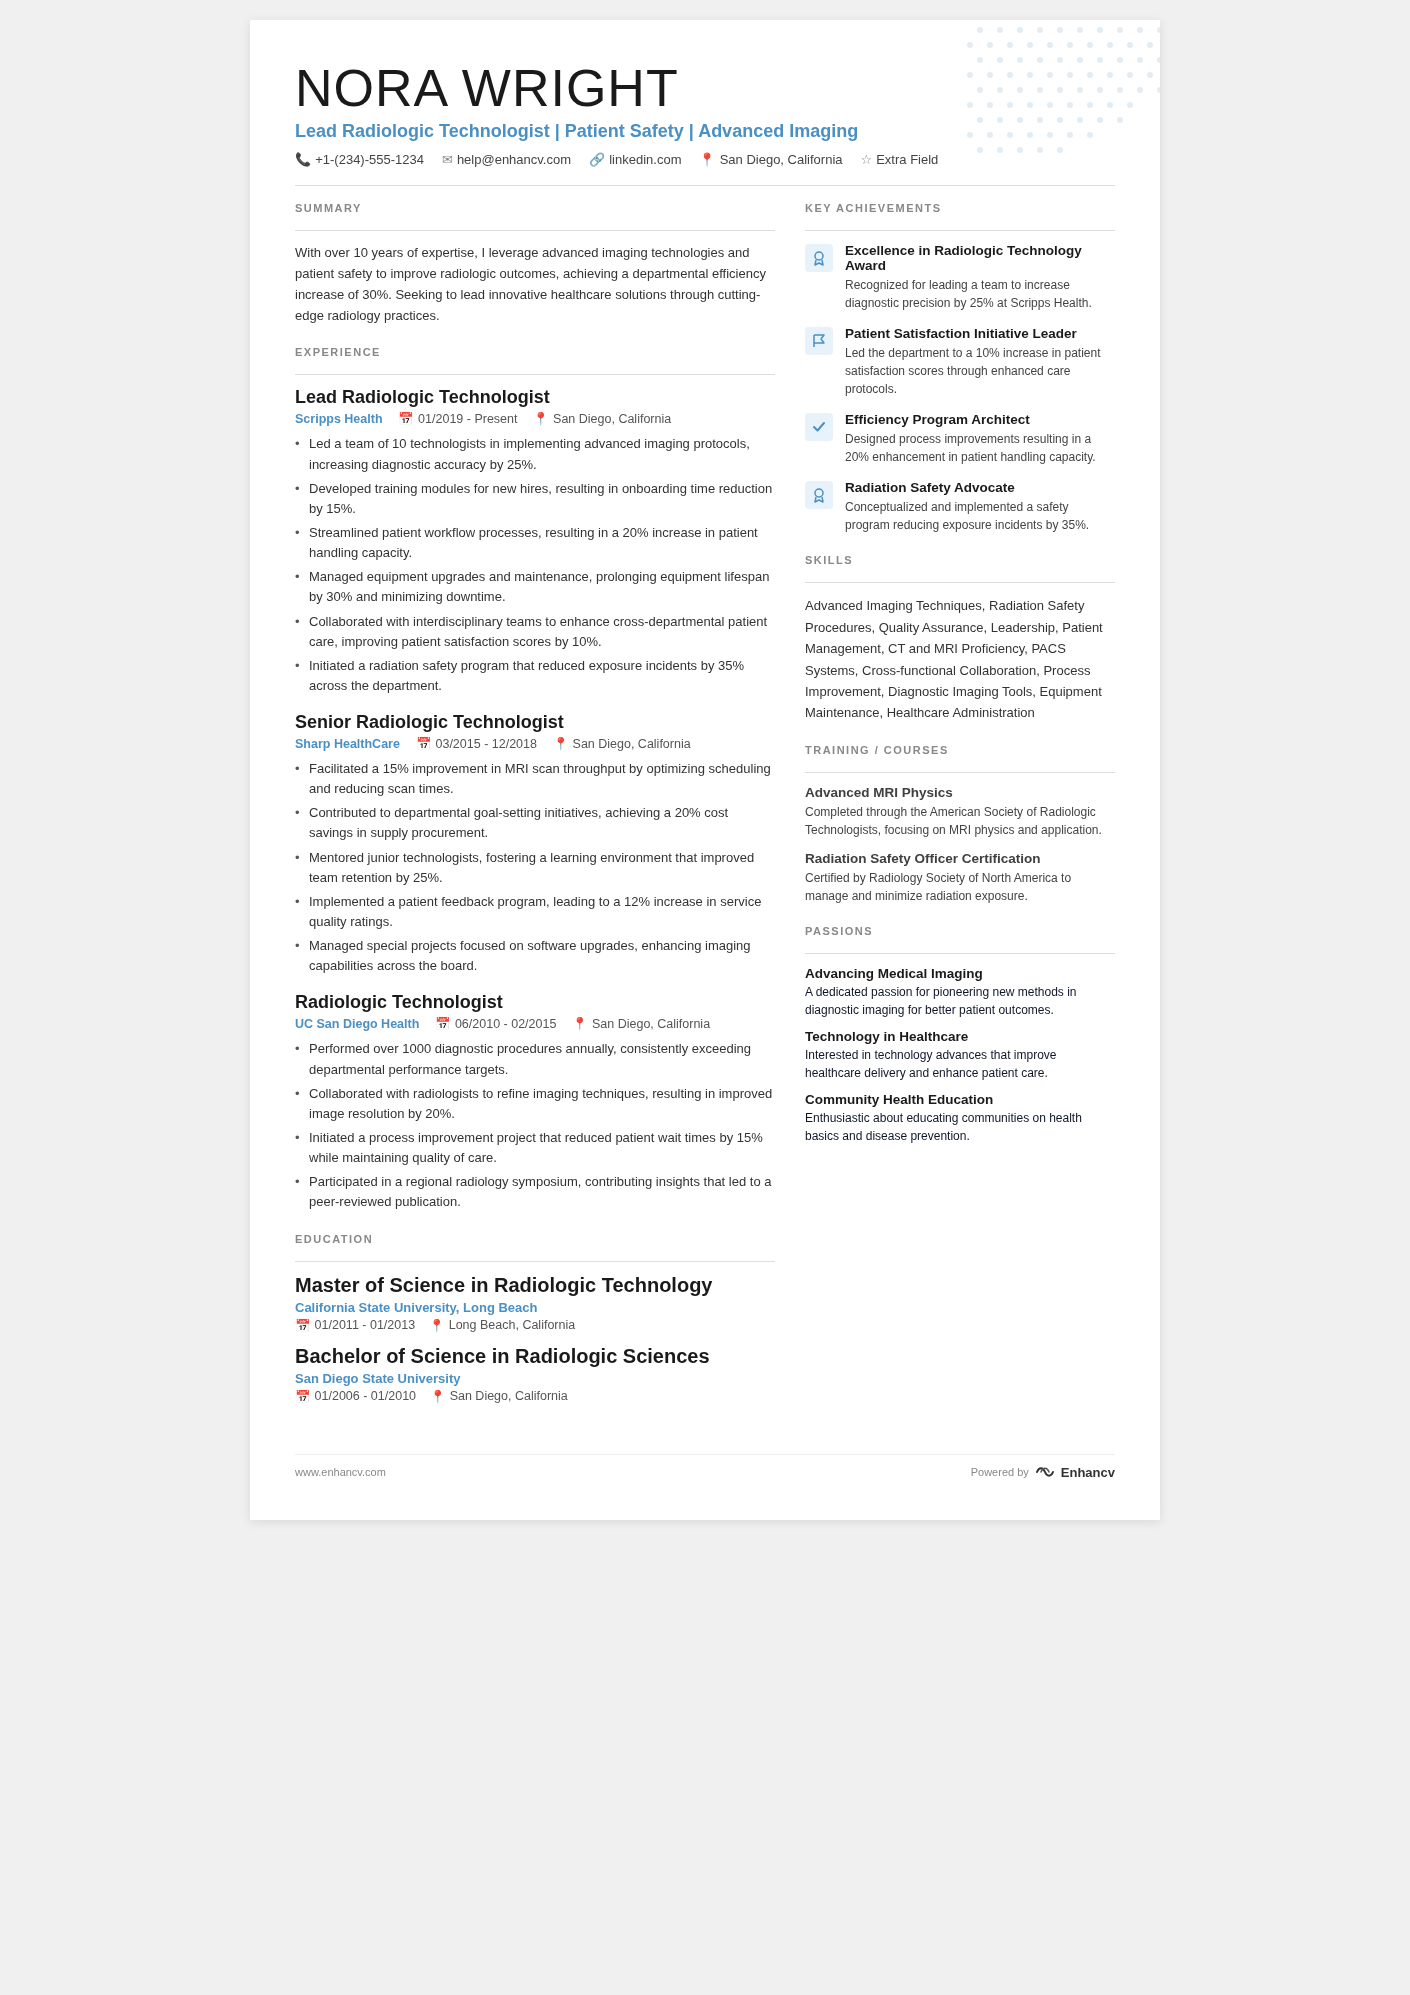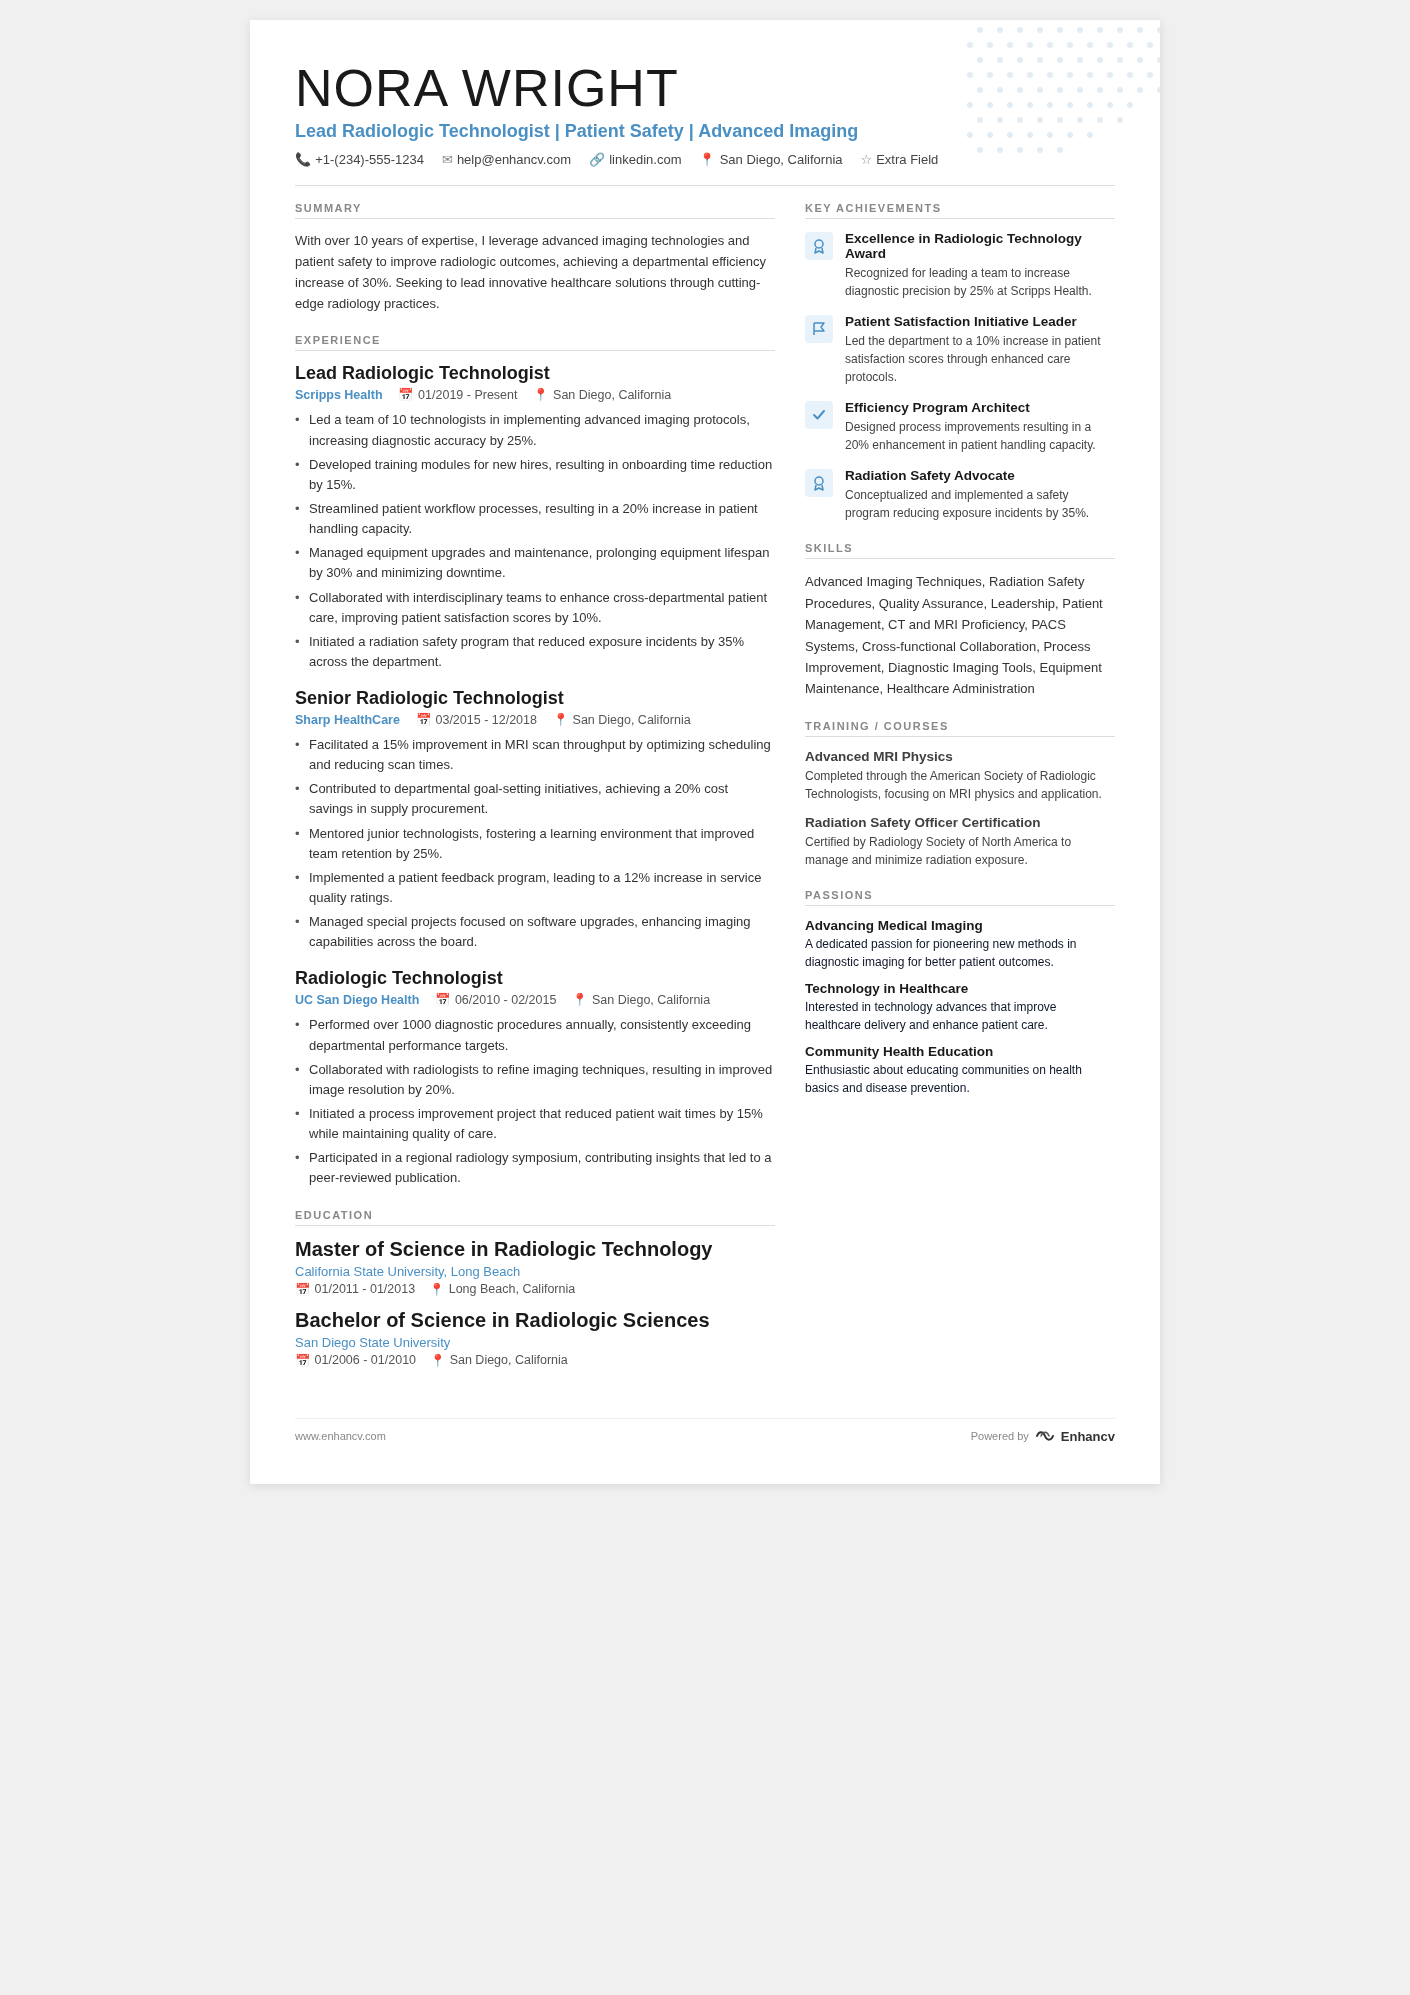--- a/index.html
+++ b/index.html
@@ -84,21 +84,21 @@
     .section {
       margin-bottom: 20px;
     }
     .section-title {
       font-size: 11px;
       font-weight: 700;
       text-transform: uppercase;
       letter-spacing: 1.5px;
       color: #888;
       border-bottom: 1.5px solid #ddd;
-      padding-bottom: 4px;
+      padding-bottom: 16px;
       margin-bottom: 12px;
     }
 
     
     .summary-text {
       font-size: 13px;
       color: #333;
       line-height: 1.6;
     }
 
@@ -149,21 +149,21 @@
 
     
     .edu-degree {
       font-size: 20px;
       font-weight: 700;
       color: #1a1a1a;
       margin-bottom: 3px;
     }
     .edu-school {
       color: #4a90c4;
-      font-weight: 400;
+      font-weight: 700;
       font-size: 13px;
       margin-bottom: 3px;
     }
     .edu-meta {
       display: flex;
       align-items: center;
       gap: 14px;
       font-size: 12.5px;
       color: #555;
       margin-bottom: 12px;

